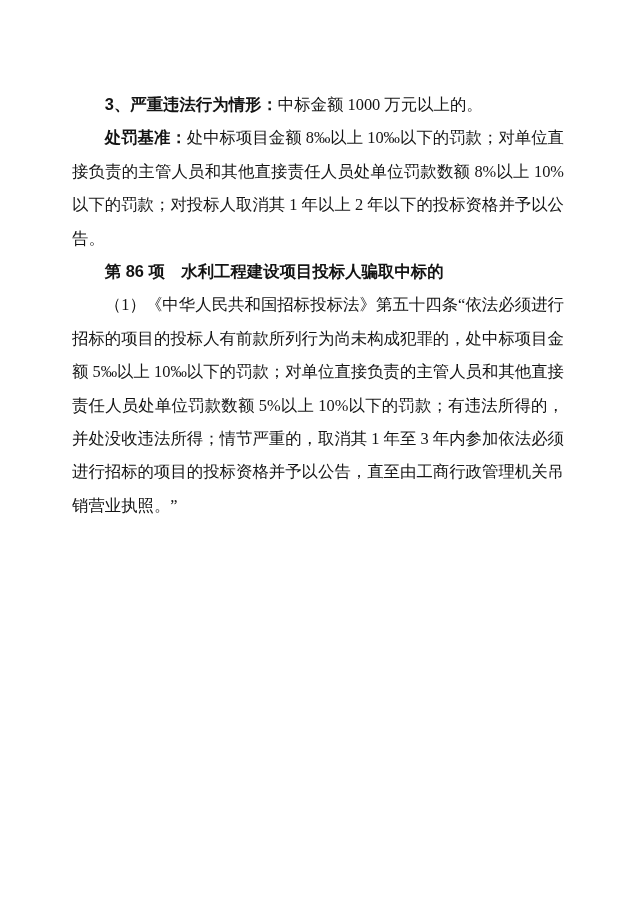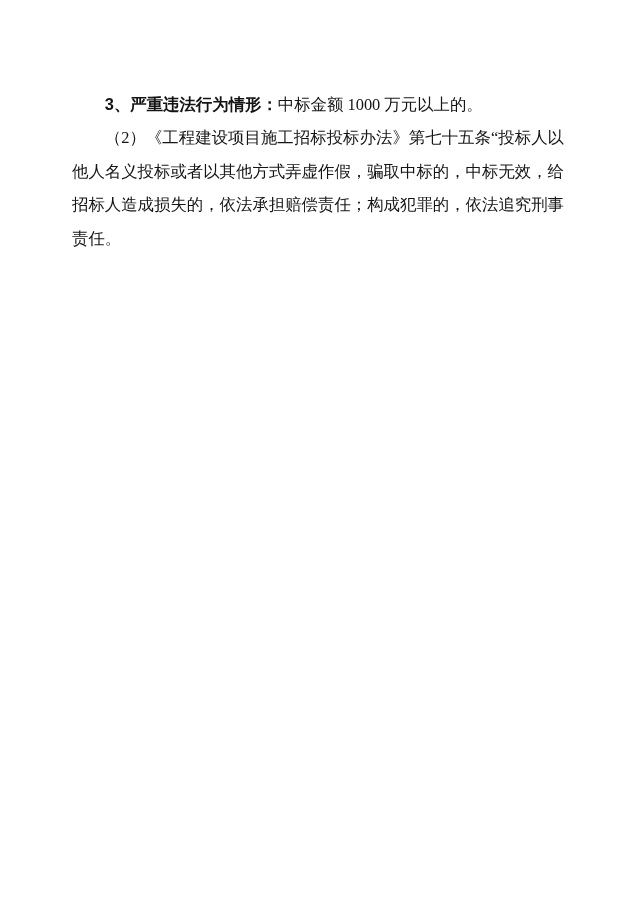--- a/index.html
+++ b/index.html
@@ -46,23 +46,25 @@
   }
 </style>
 </head>
 <body>
 
 <div class="page">
   <div class="content">
 
     <p><span class="b">3、严重违法行为情形：</span><span>中标金额 1000 万元以上的。</span></p>
 
+    <p><span class="b">处罚基准：</span><span>处中标项目金额 8‰以上 10‰以下的罚款；对单位直接负责的主管人员和其他直接责任人员处单位罚款数额 8%以上 10%以下的罚款；对投标人取消其 1 年以上 2 年以下的投标资格并予以公告。</span></p>
+
+    <p><span class="b">第 86 项　水利工程建设项目投标人骗取中标的</span></p>
 
 
+    <p><span>（1）《中华人民共和国招标投标法》第五十四条“依法必须进行招标的项目的投标人有前款所列行为尚未构成犯罪的，处中标项目金额 5‰以上 10‰以下的罚款；对单位直接负责的主管人员和其他直接责任人员处单位罚款数额 5%以上 10%以下的罚款；有违法所得的，并处没收违法所得；情节严重的，取消其 1 年至 3 年内参加依法必须进行招标的项目的投标资格并予以公告，直至由工商行政管理机关吊销营业执照。”</span></p>
 
-
-    <p><span>（2）《工程建设项目施工招标投标办法》第七十五条“投标人以他人名义投标或者以其他方式弄虚作假，骗取中标的，中标无效，给招标人造成损失的，依法承担赔偿责任；构成犯罪的，依法追究刑事责任。</span></p>
 
 
   </div>
 
   <div class="footer">— 93 —</div>
 </div>
 
 </body></html>

